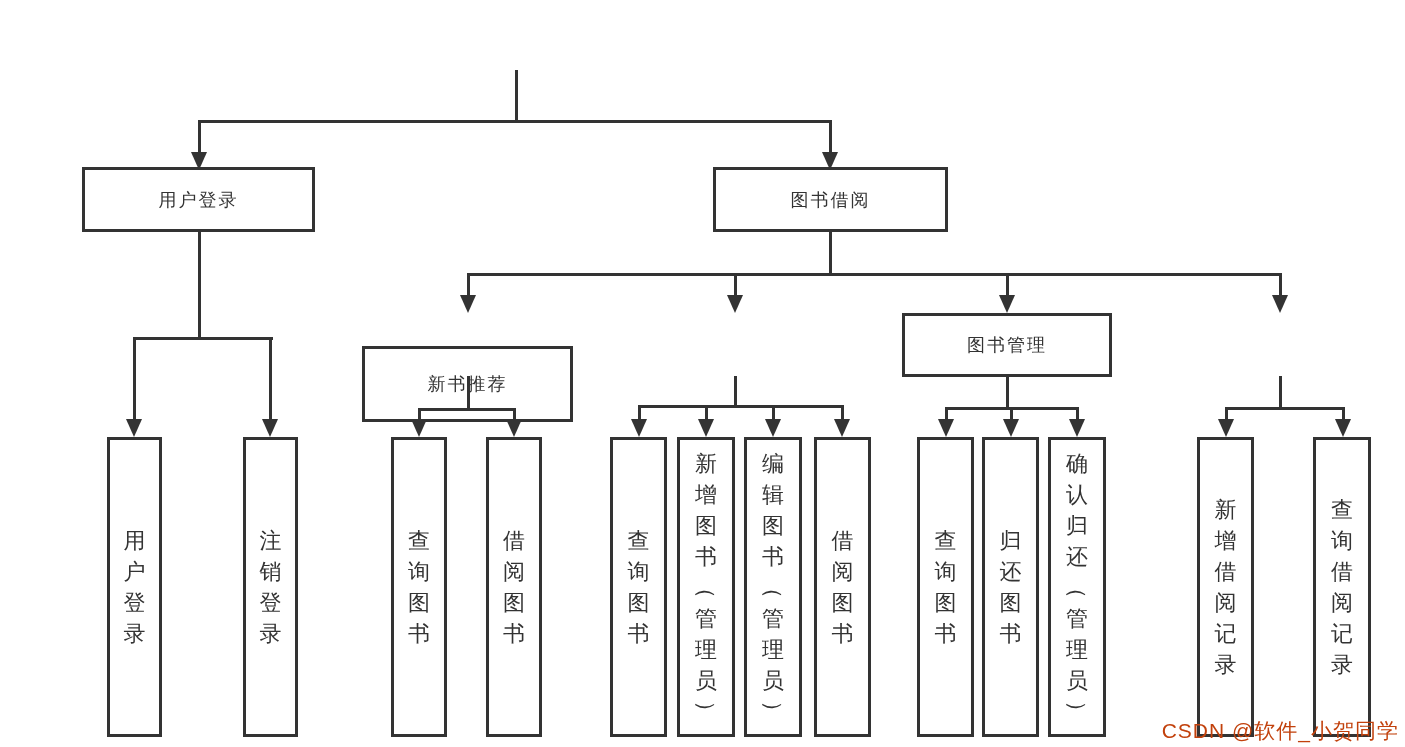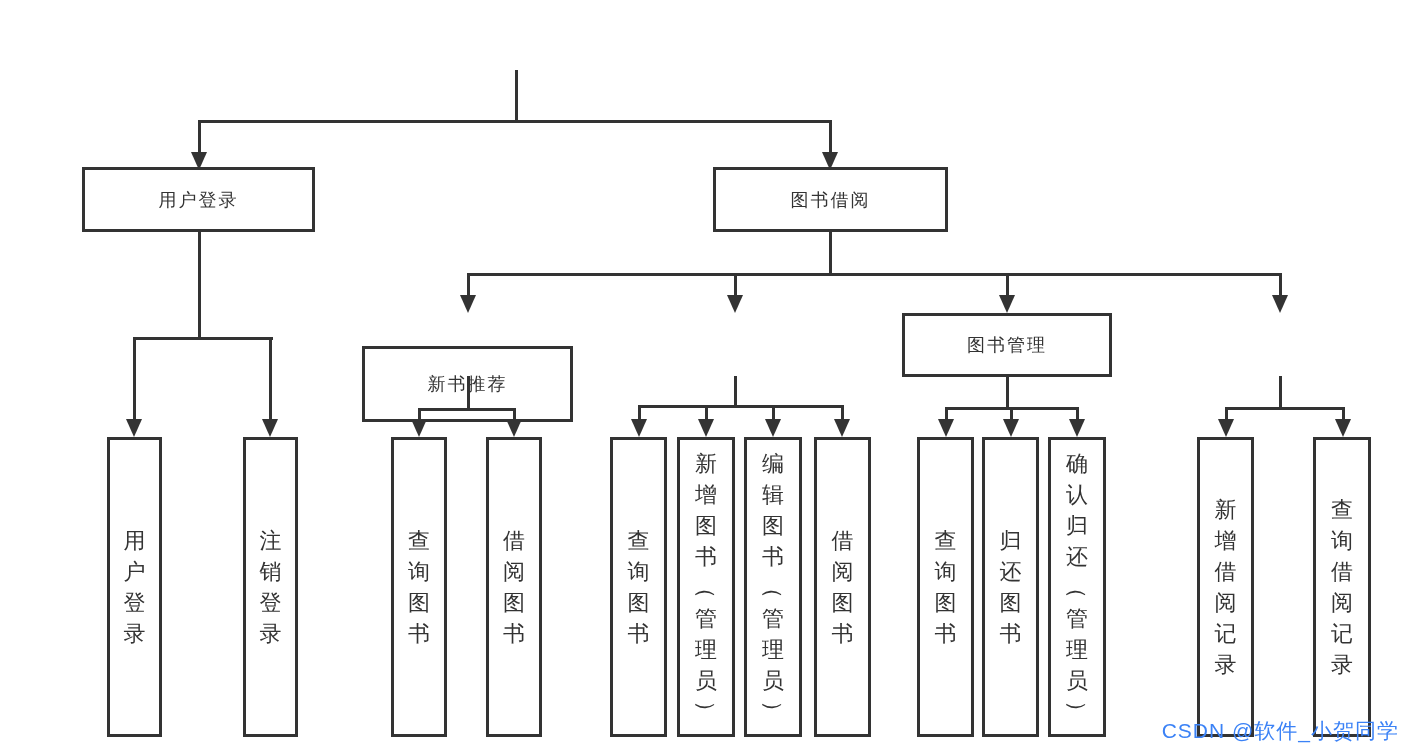--- a/index.html
+++ b/index.html
@@ -28,21 +28,21 @@
   }
   .watermark{
     position:absolute;top:717px;right:6px;z-index:10;
     font-size:21px;color:#a8a8a8;letter-spacing:1px;white-space:nowrap;
   }
 </style>
 </head>
 <body>
 
 <div id="canvas" style="background: rgb(255, 255, 255); color: rgb(51, 51, 51);">
-  <div class="watermark" style="color: #3b82f6;">CSDN @软件_小贺同学</div>
+  <div class="watermark" style="color: #c2410c;">CSDN @软件_小贺同学</div>
     <div class="node horiz" style="left: 82px; top: 167px; width: 233px; height: 65px; border-color: rgb(51, 51, 51); background: rgb(255, 255, 255);">用户登录</div>
     <div class="node horiz" style="left: 713px; top: 167px; width: 235px; height: 65px; border-color: rgb(51, 51, 51); background: rgb(255, 255, 255);">图书借阅</div>
     <div class="node horiz" style="left: 362px; top: 313px; width: 211px; height: 76px; border-color: rgb(51, 51, 51); background: rgb(255, 255, 255); margin-top: 33px;">新书推荐</div>
     <div class="node horiz" style="left: 902px; top: 313px; width: 210px; height: 64px; border-color: rgb(51, 51, 51); background: rgb(255, 255, 255);">图书管理</div>
     <div class="node vert" style="left: 107px; top: 437px; width: 55px; height: 300px; border-color: rgb(51, 51, 51); background: rgb(255, 255, 255);">
       <span>用</span>
       <span>户</span>
       <span>登</span>
       <span>录</span>
     </div>

